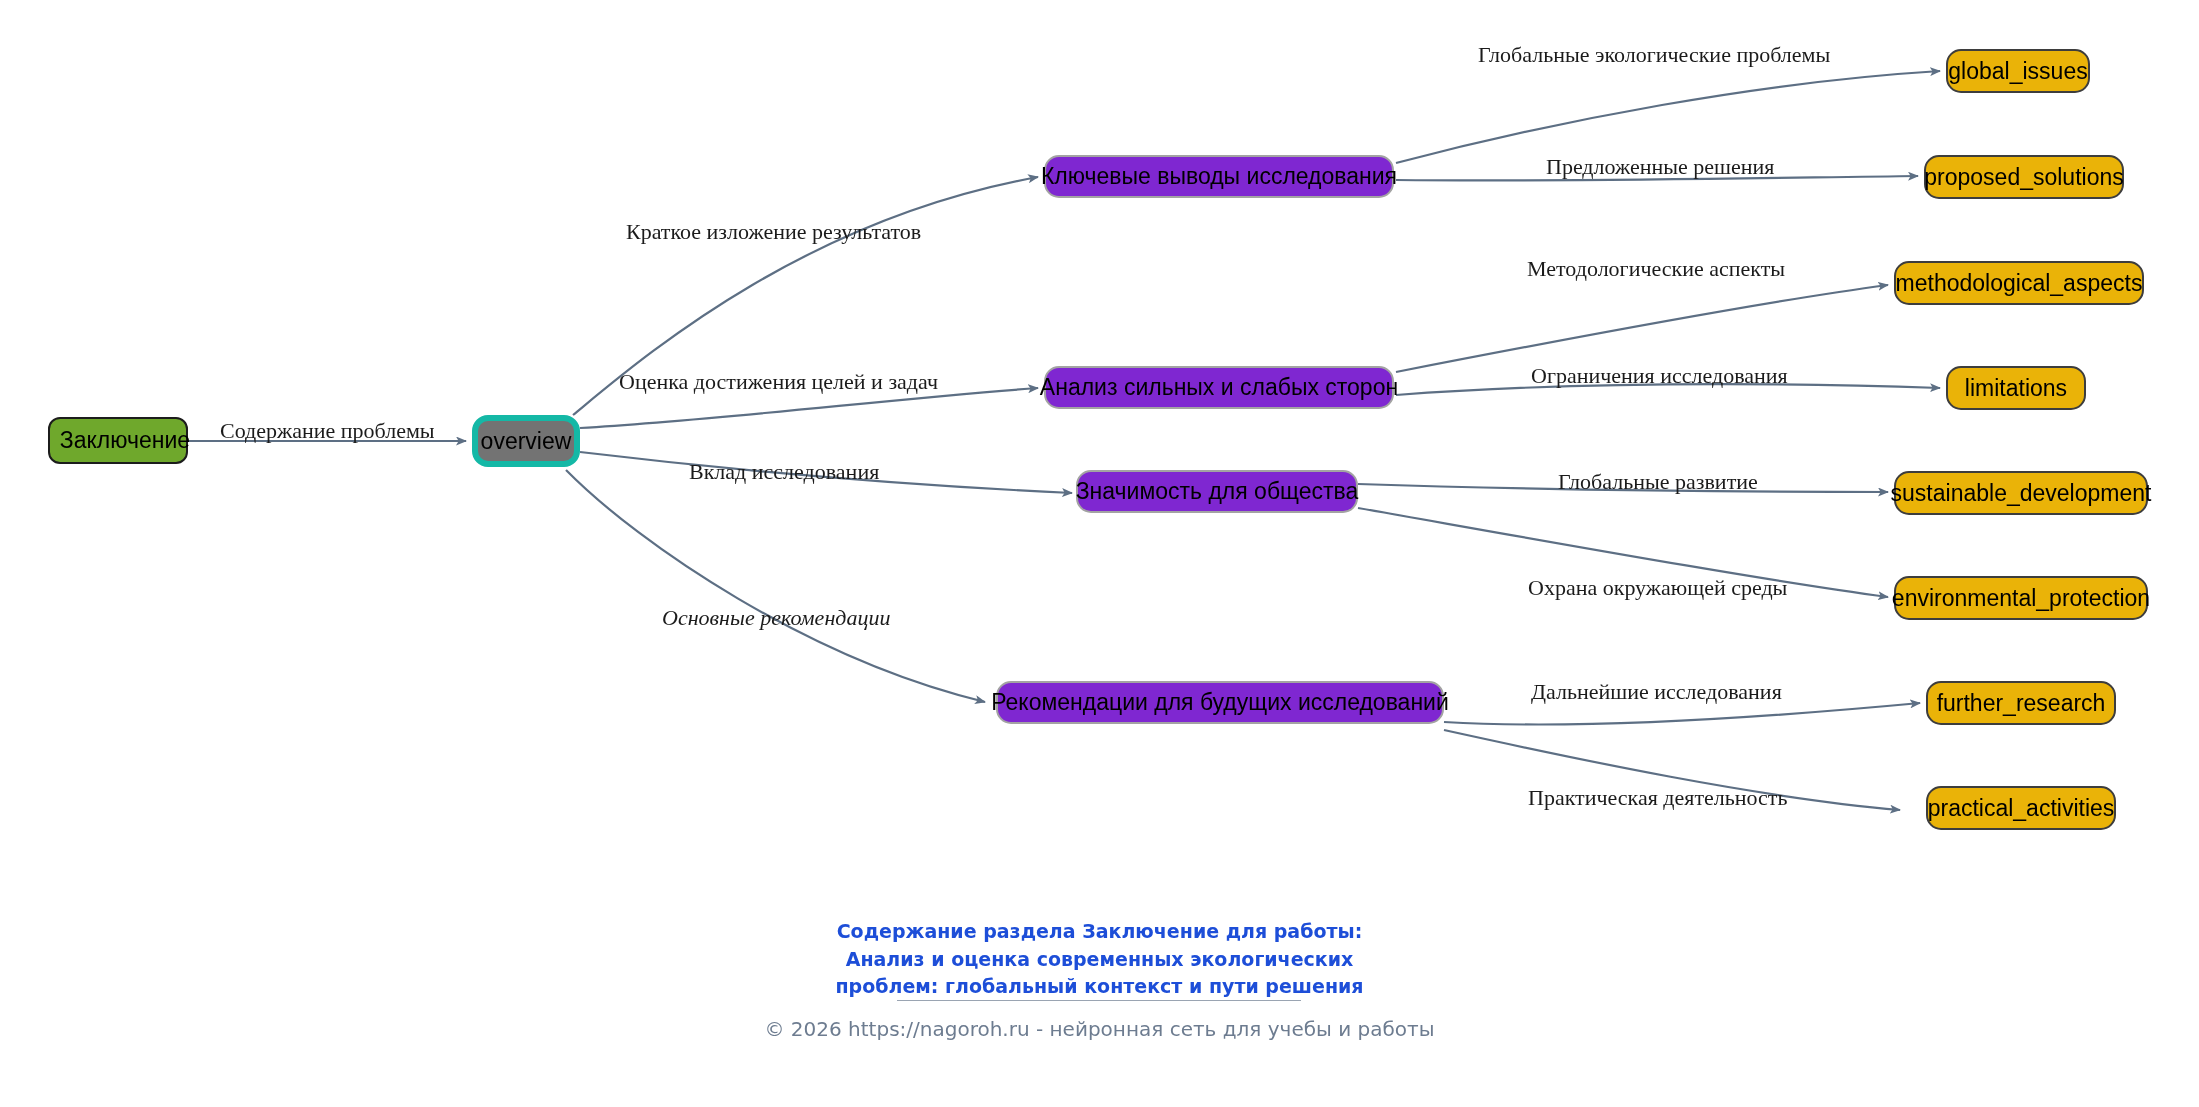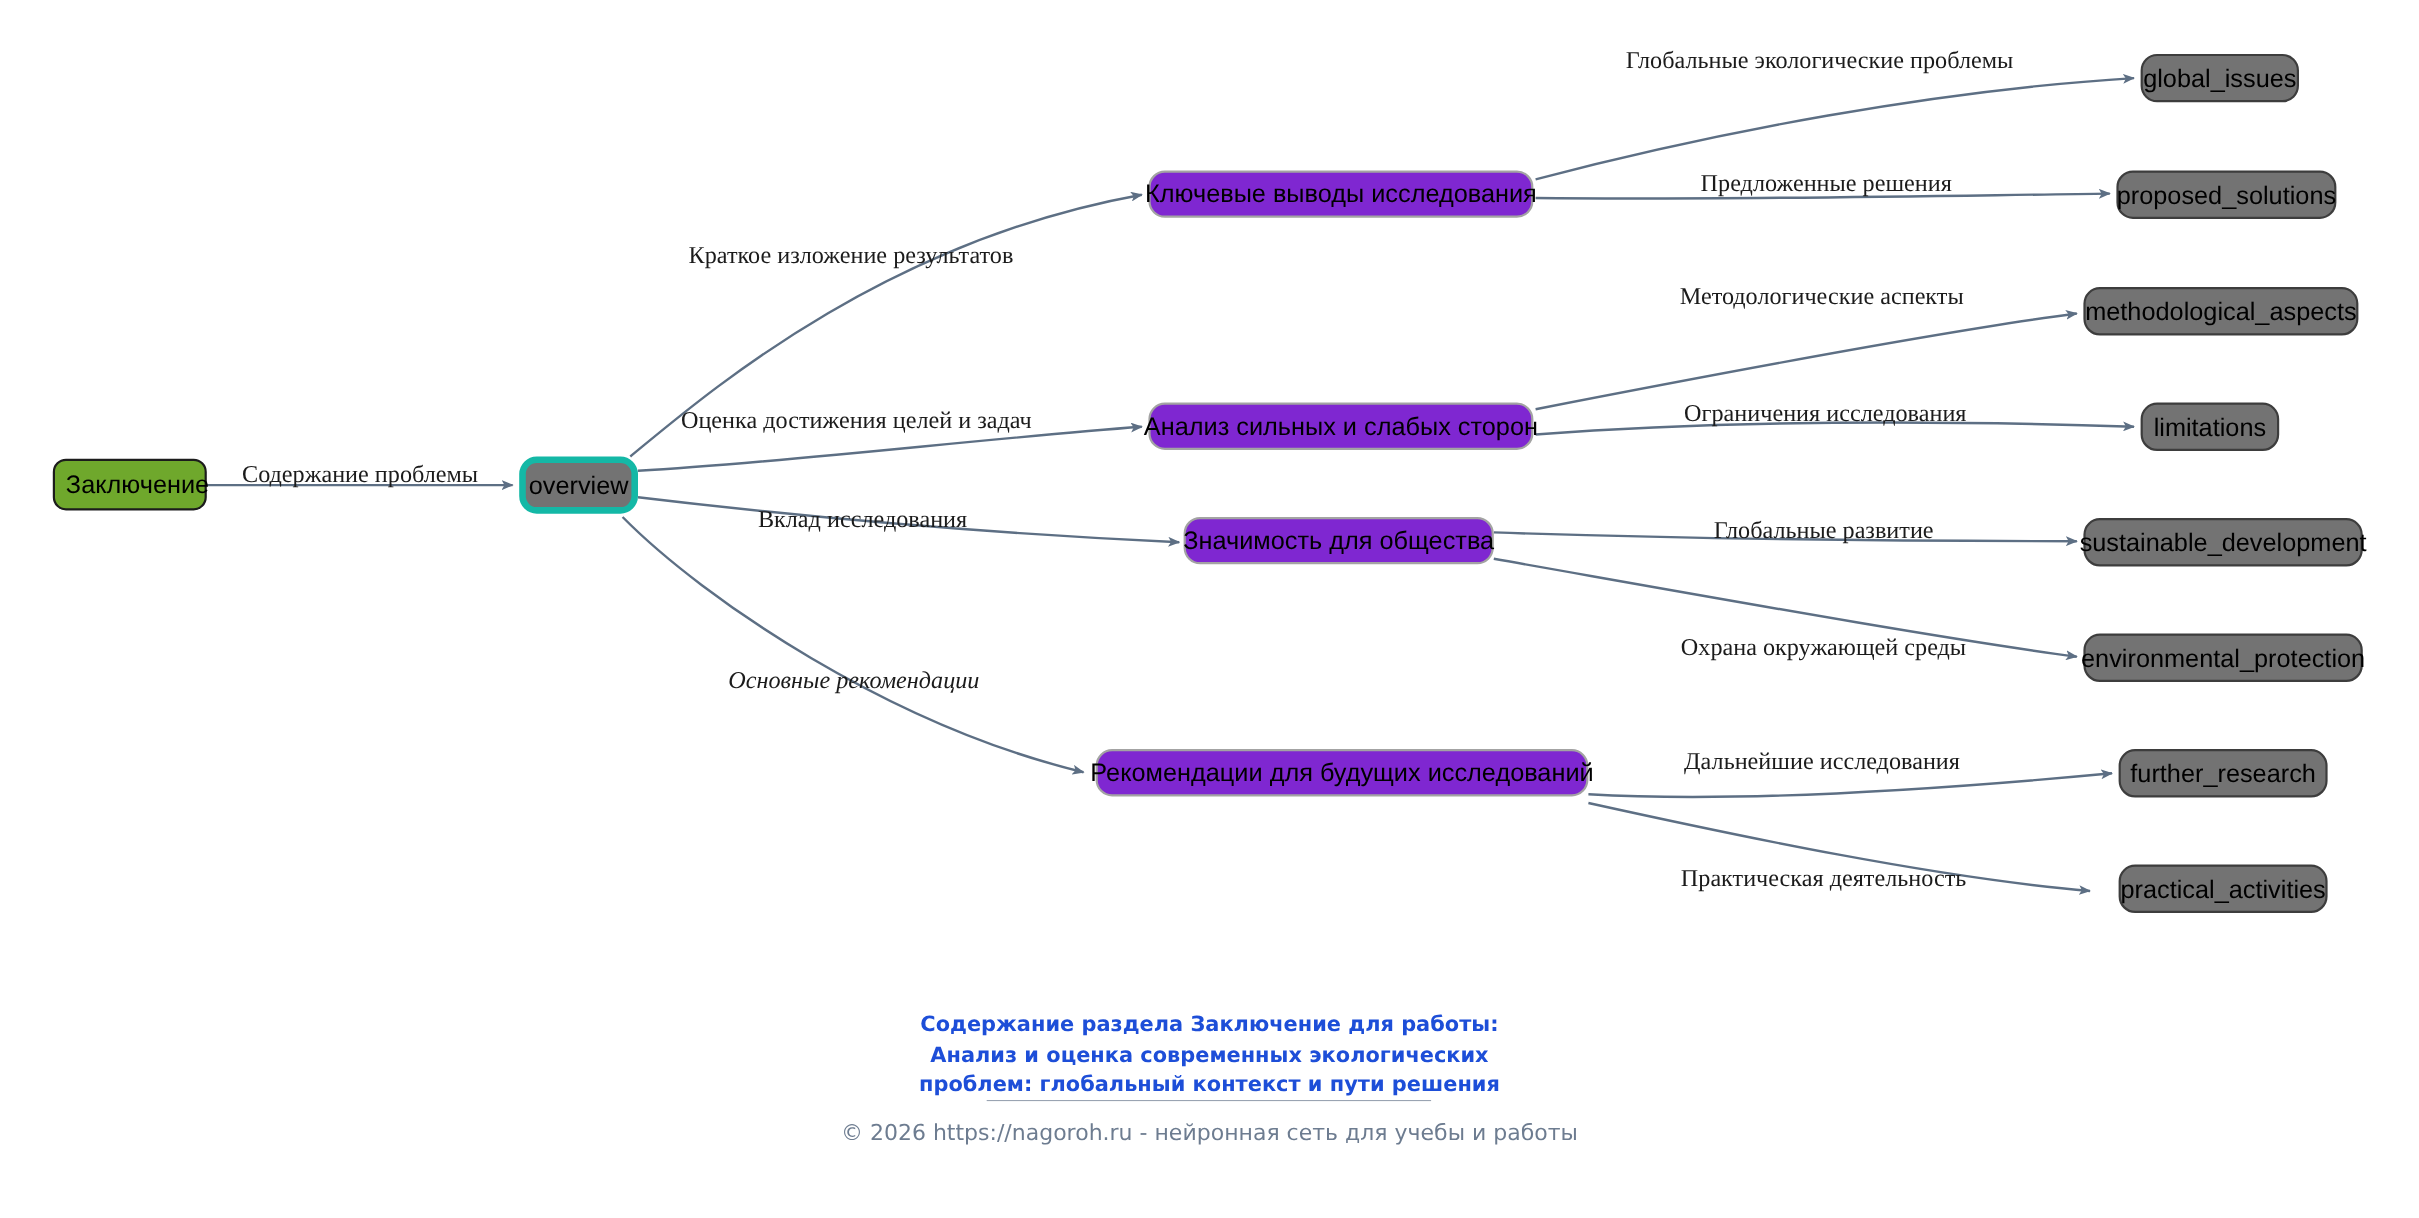--- a/index.html
+++ b/index.html
@@ -47,21 +47,21 @@
     border: 6px solid #14b8a6;
     border-radius: 16px;
   }
   .node.branch {
     background: #7f27d1;
     border: 2px solid #a3a3a3;
     border-radius: 15px;
     color: #000000;
   }
   .node.leaf {
-    background: #737373;
+    background: #eab308;
     border: 2px solid #3d3d3d;
     border-radius: 15px;
   }
   .edge-label {
     position: absolute;
     font-family: "Liberation Serif", serif;
     font-size: 22px;
     color: #1b1b1b;
     white-space: nowrap;
     line-height: 1;
@@ -137,21 +137,21 @@
   <div class="node branch" style="left:1076px; top:470px; width:282px; height:43px;">Значимость для общества</div>
 
   <div class="node branch" style="left:996px; top:681px; width:448px; height:43px;">Рекомендации для будущих исследований</div>
 
   <div class="node leaf" style="left:1946px; top:49px; width:144px; height:44px;">global_issues</div>
 
   <div class="node leaf" style="left:1924px; top:155px; width:200px; height:44px;">proposed_solutions</div>
 
   <div class="node leaf" style="left:1894px; top:261px; width:250px; height:44px;">methodological_aspects</div>
 
-  <div class="node leaf" style="left:1946px; top:366px; width:126px; height:44px;">limitations</div>
+  <div class="node leaf" style="left:1946px; top:366px; width:140px; height:44px;">limitations</div>
 
   <div class="node leaf" style="left:1894px; top:471px; width:254px; height:44px;">sustainable_development</div>
 
   <div class="node leaf" style="left:1894px; top:576px; width:254px; height:44px;">environmental_protection</div>
 
   <div class="node leaf" style="left:1926px; top:681px; width:190px; height:44px;">further_research</div>
 
   <div class="node leaf" style="left:1926px; top:786px; width:190px; height:44px;">practical_activities</div>
 
   <div class="edge-label" style="left:220px; top:420px;">Содержание проблемы</div>

